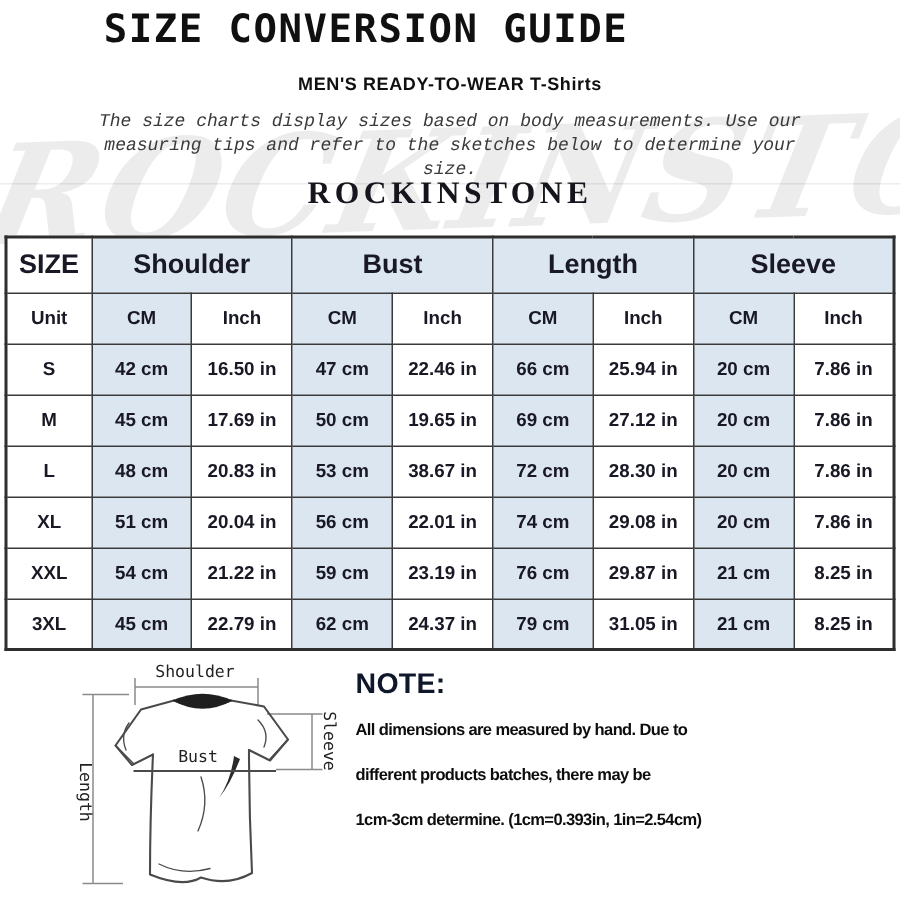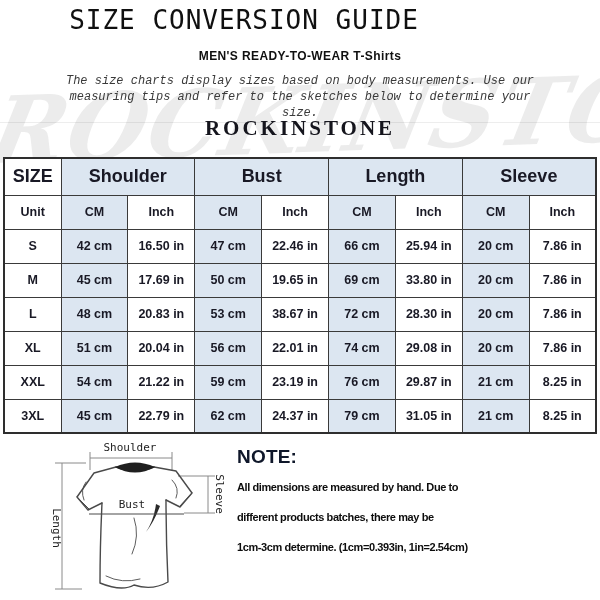--- a/index.html
+++ b/index.html
@@ -15,21 +15,21 @@
     font-size:92px; letter-spacing:2px; white-space:nowrap;
     color:rgba(40,40,40,0.085); transform:rotate(-2deg) skewX(-14deg) scaleX(0.98);
     pointer-events:none; user-select:none;
   }
   .hairline {
     position:absolute; top:122px; left:0; width:600px; z-index:0;
     border-top:1px solid rgba(0,0,0,0.07);
   }
   .title {
     position:absolute; top:5px; left:0; width:488px; text-align:center; z-index:1;
-    font-family:"DejaVu Sans Mono", monospace; font-weight:normal;
+    font-family:"DejaVu Sans Mono", monospace; font-weight:bold;
     font-size:26px; letter-spacing:1px; color:#101010;
   }
   .subtitle {
     position:absolute; top:49px; left:0; width:600px; text-align:center; z-index:1;
     font-size:12px; font-weight:bold; letter-spacing:0.4px; color:#101010;
   }
   .intro {
     position:absolute; top:73px; left:58px; width:484px; text-align:center; z-index:1;
     font-family:Liberation Mono, monospace; font-style:italic;
     font-size:12px; line-height:16px; color:#3a3a3a;
@@ -124,21 +124,21 @@
             <td class="blue">20 cm</td>
             <td>7.86 in</td>
           </tr>
           <tr>
             <th>M</th>
             <td class="blue">45 cm</td>
             <td>17.69 in</td>
             <td class="blue">50 cm</td>
             <td>19.65 in</td>
             <td class="blue">69 cm</td>
-            <td>33.80 in</td>
+            <td>27.12 in</td>
             <td class="blue">20 cm</td>
             <td>7.86 in</td>
           </tr>
           <tr>
             <th>L</th>
             <td class="blue">48 cm</td>
             <td>20.83 in</td>
             <td class="blue">53 cm</td>
             <td>38.67 in</td>
             <td class="blue">72 cm</td>

